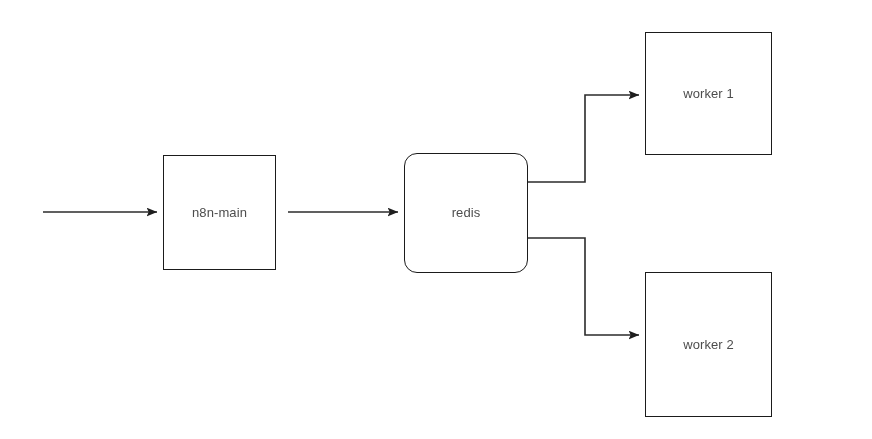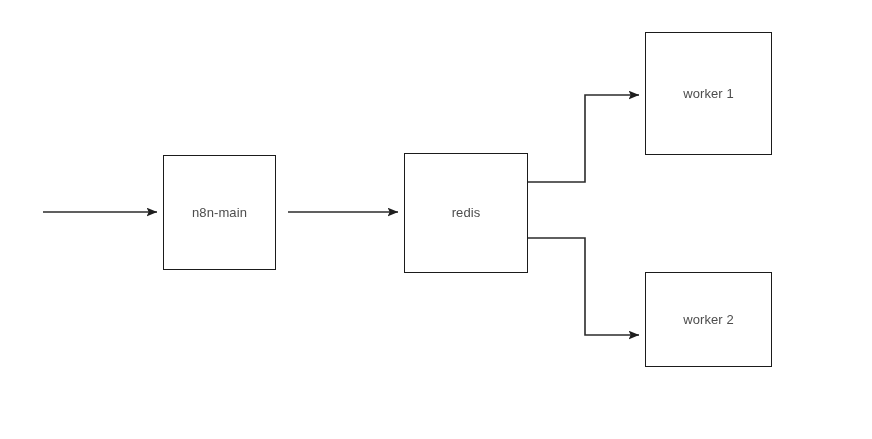--- a/index.html
+++ b/index.html
@@ -41,23 +41,23 @@
     font-size: 13px;
     line-height: 1.2;
     color: #4d4d4d;
     text-align: center;
     letter-spacing: 0.1px;
     white-space: nowrap;
     user-select: none;
   }
   
   #node-n8n-main { left: 163px; top: 155px;  width: 113px; height: 115px; }
-  #node-redis    { left: 404px; top: 153px;  width: 124px; height: 120px; }
+  #node-redis    { left: 404px; top: 153px;  width: 124px; height: 120px; border-radius: 13px; }
   #node-worker-1 { left: 645px; top: 32px;   width: 127px; height: 123px; }
-  #node-worker-2 { left: 645px; top: 272px;  width: 127px; height: 95px; }
+  #node-worker-2 { left: 645px; top: 272px;  width: 127px; height: 145px; }
 </style>
 </head>
 <body>
 
 <div id="diagram-canvas">
 
   <svg id="diagram-svg" viewBox="0 0 872 439" xmlns="http://www.w3.org/2000/svg">
     <defs>
       <marker id="arrow-end" markerWidth="11" markerHeight="9" refX="10.4" refY="4.5" orient="auto" markerUnits="userSpaceOnUse">
         <path d="M0,0.15 L10.6,4.5 L0,8.85 L2.1,4.5 Z" fill="#1e1e1e"></path>

